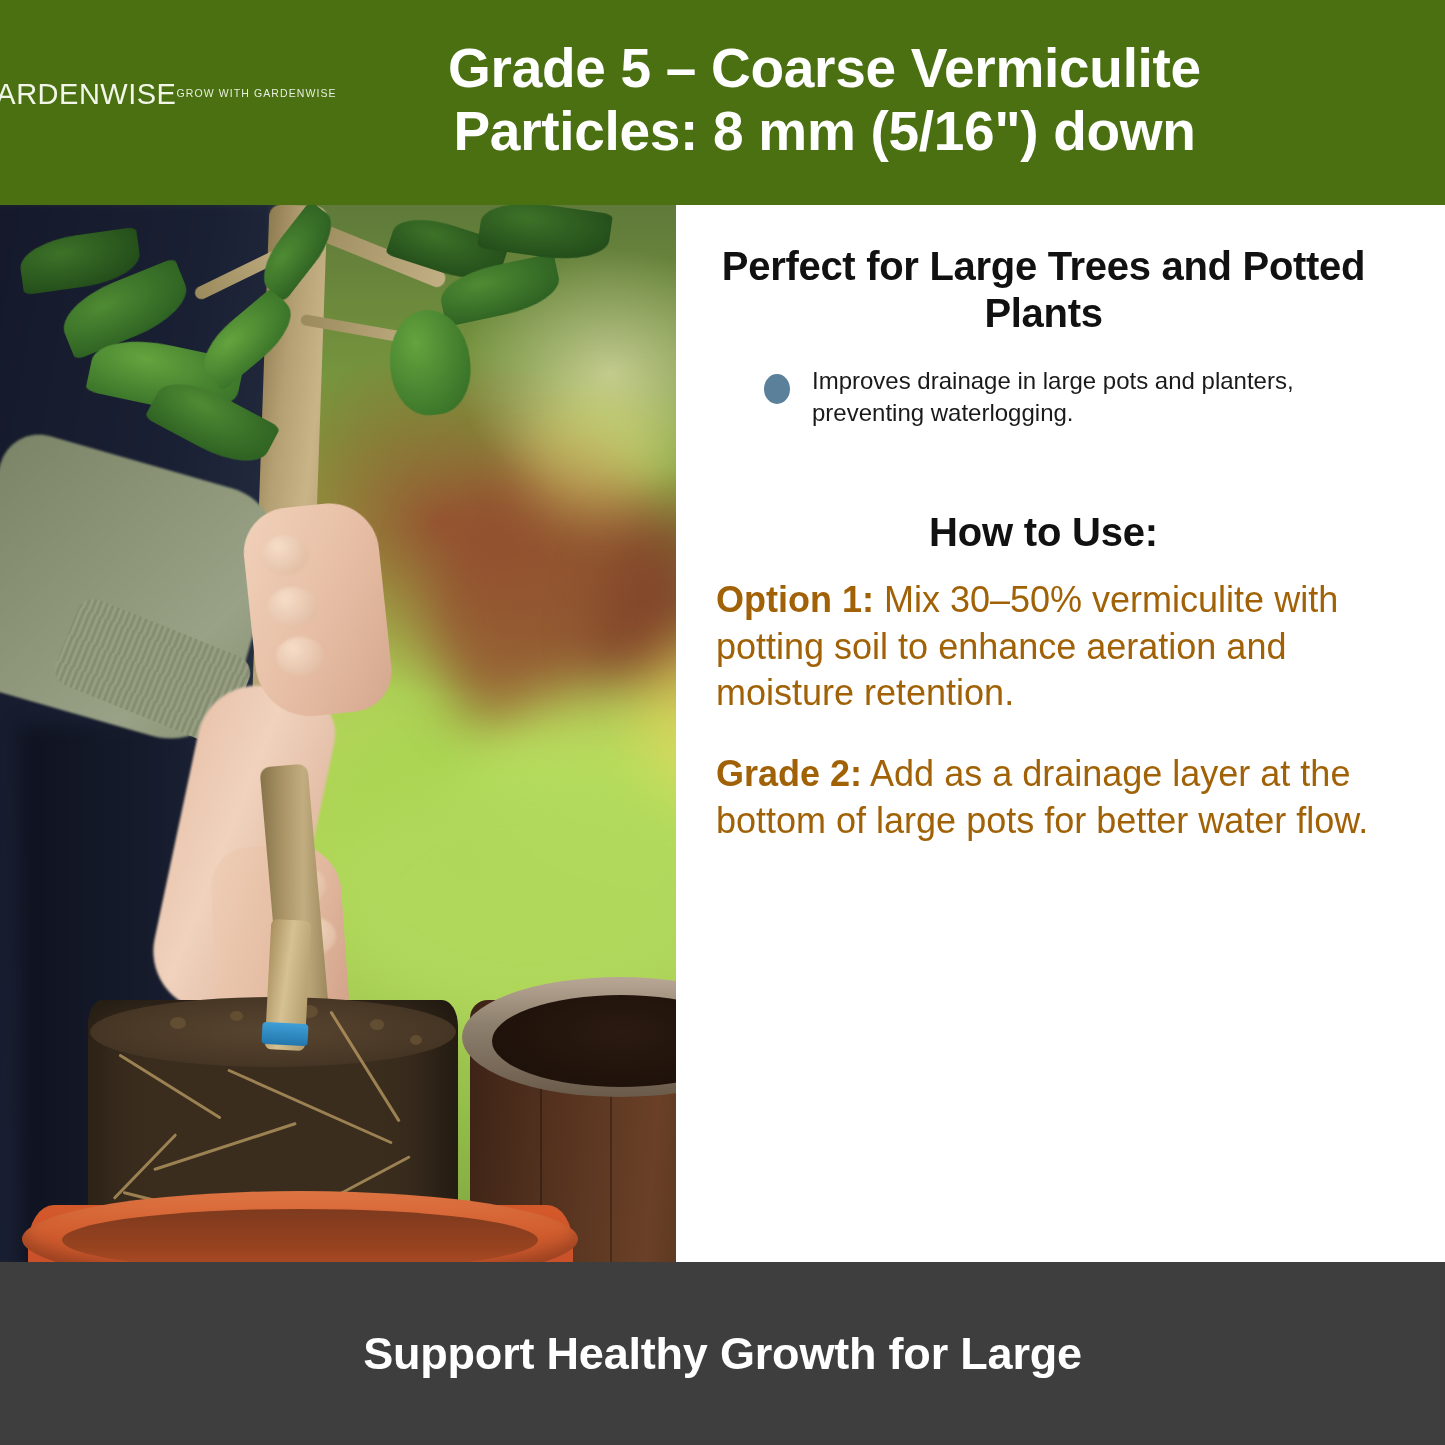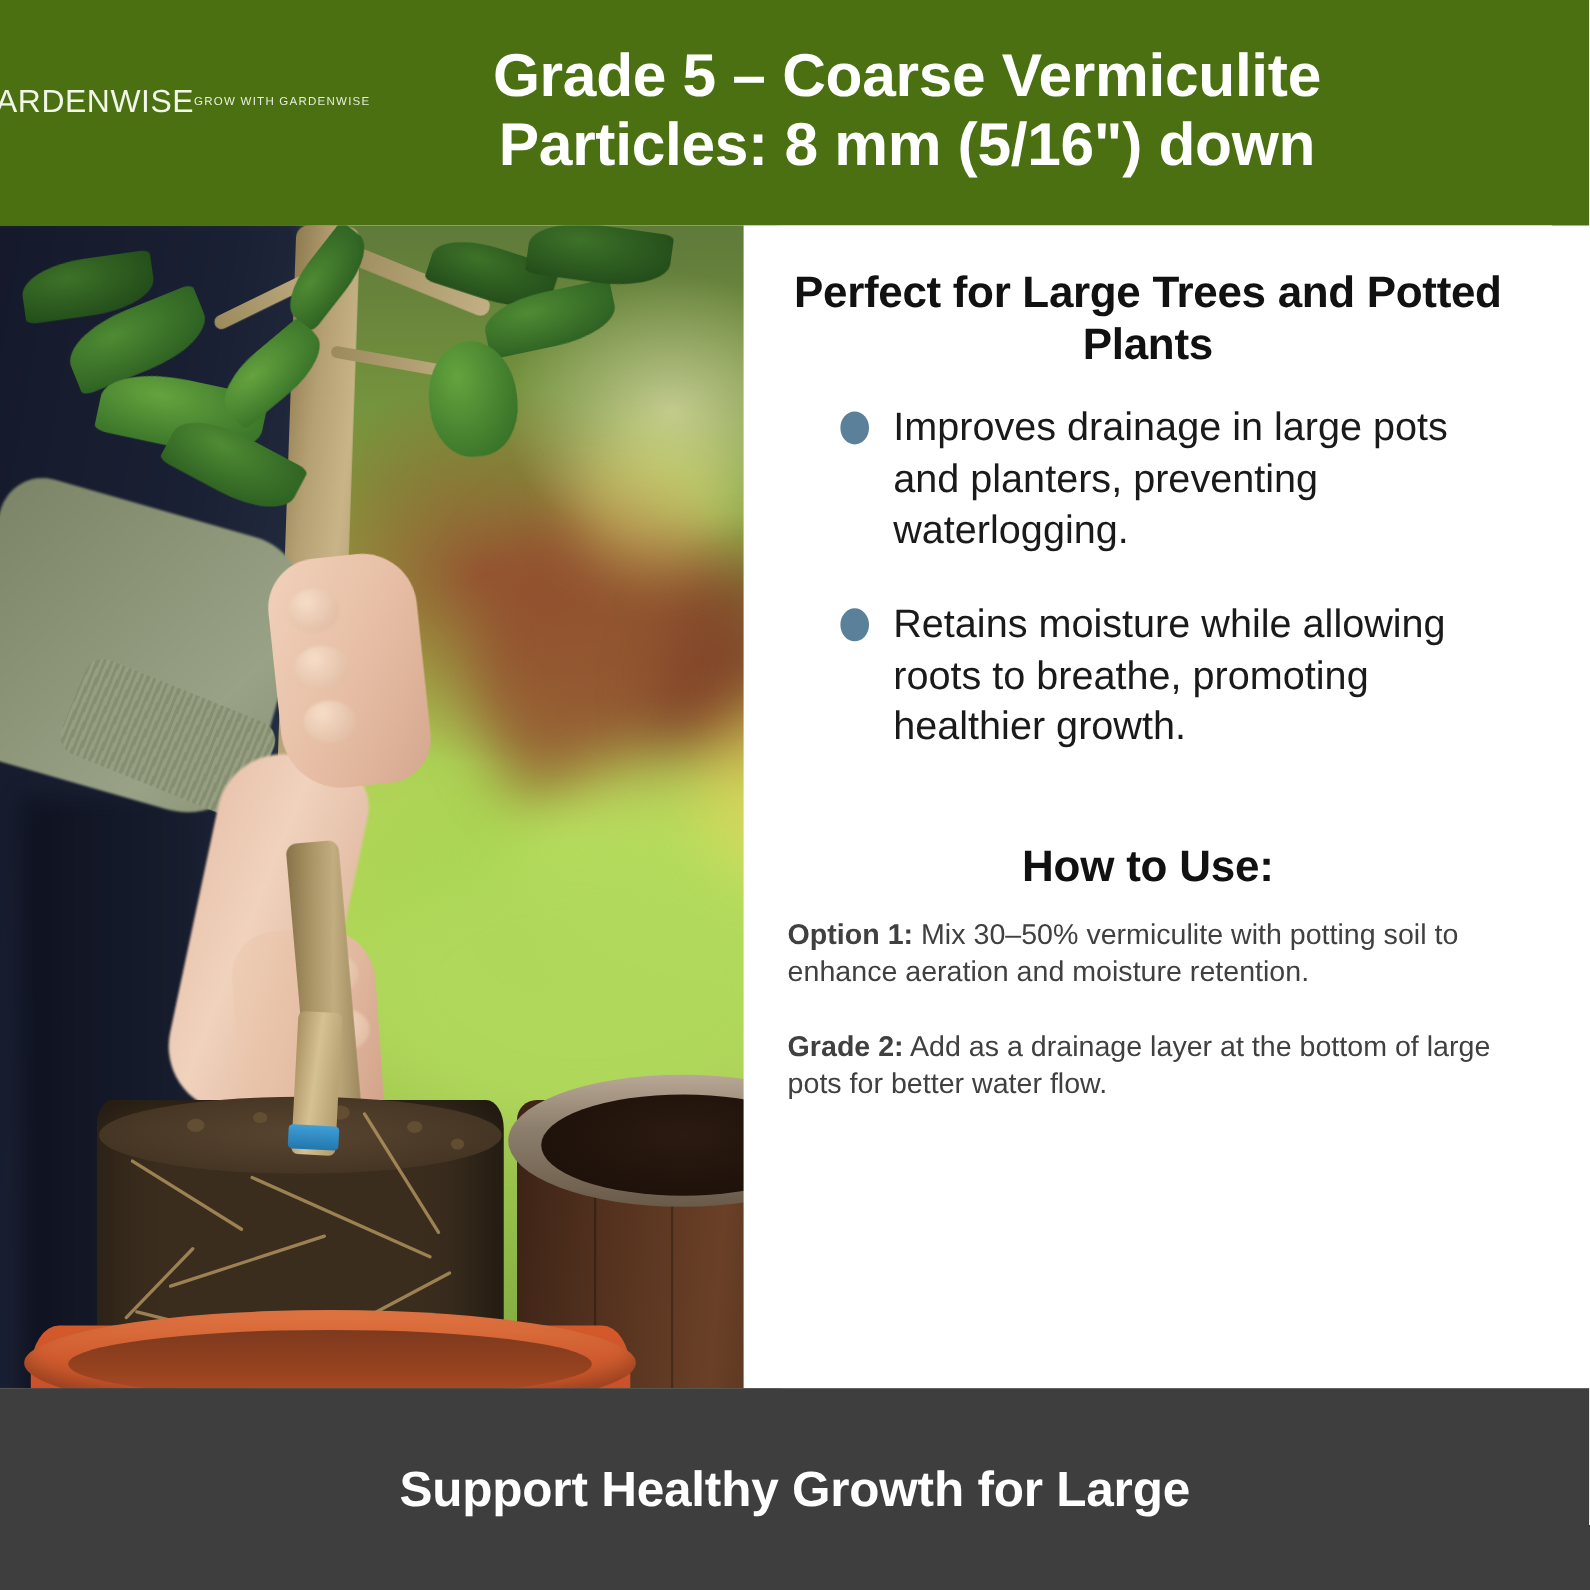--- a/index.html
+++ b/index.html
@@ -355,37 +355,37 @@
   .dot {
     flex: 0 0 auto;
     width: 26px;
     height: 30px;
     border-radius: 50%;
     background: #5b8099;
     margin-top: 9px;
     margin-right: 22px;
   }
   .bullet-text {
-    font-size: 36px;
+    font-size: 24px;
     line-height: 1.3;
     color: #1a1a1a;
     font-weight: 300;
   }
   .h3 {
     font-size: 40px;
     font-weight: bold;
     color: #111111;
     text-align: center;
     margin: 82px 0 22px 0;
     letter-spacing: -0.2px;
   }
   .para {
-    font-size: 26px;
+    font-size: 36px;
     line-height: 1.3;
-    color: #404040;
+    color: #a16207;
     font-weight: 300;
     margin: 0 0 34px 0;
     padding: 0 6px 0 14px;
   }
   .para:last-child { margin-bottom: 0; }
   .para b { font-weight: bold; }
 
   
   .footer {
     position: absolute;
@@ -513,24 +513,20 @@
   </div>
 
   <div class="content">
     <div class="h2">Perfect for Large Trees and Potted Plants</div>
 
     <ul class="bullets">
       <li class="bullet">
         <span class="dot"></span>
         <span class="bullet-text">Improves drainage in large pots and planters, preventing waterlogging.</span>
       </li>
-      <li class="bullet">
-        <span class="dot"></span>
-        <span class="bullet-text">Retains moisture while allowing roots to breathe, promoting healthier growth.</span>
-      </li>
     </ul>
 
     <div class="h3">How to Use:</div>
 
     <p class="para">
       <b>Option 1:</b><span> Mix 30–50% vermiculite with potting soil to enhance aeration and moisture retention.</span>
     </p>
     <p class="para">
       <b>Grade 2:</b><span> Add as a drainage layer at the bottom of large pots for better water flow.</span>
     </p>

